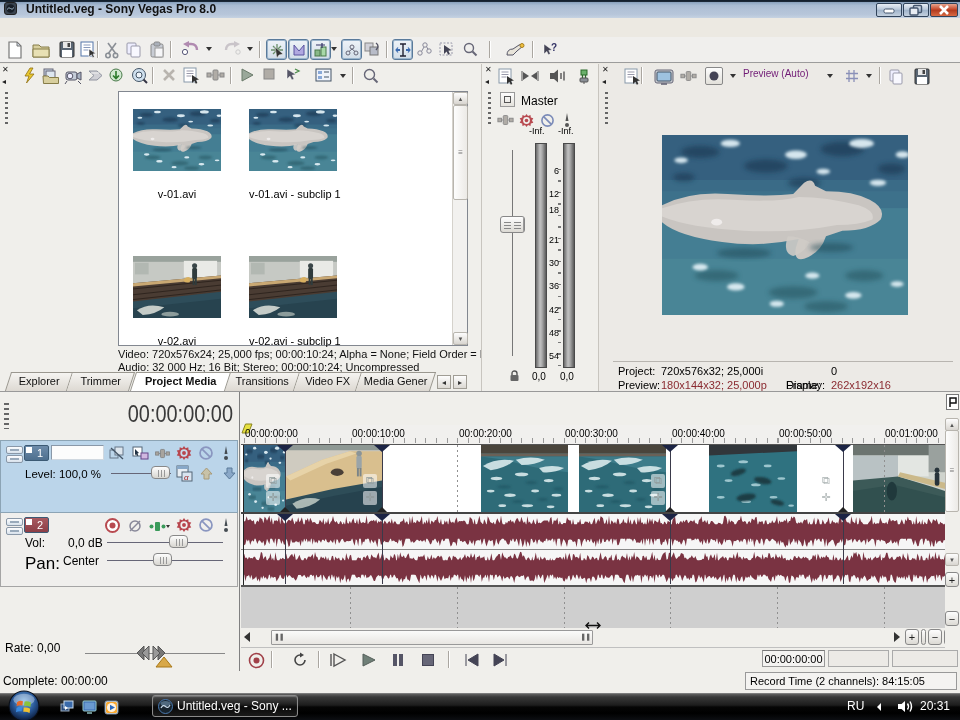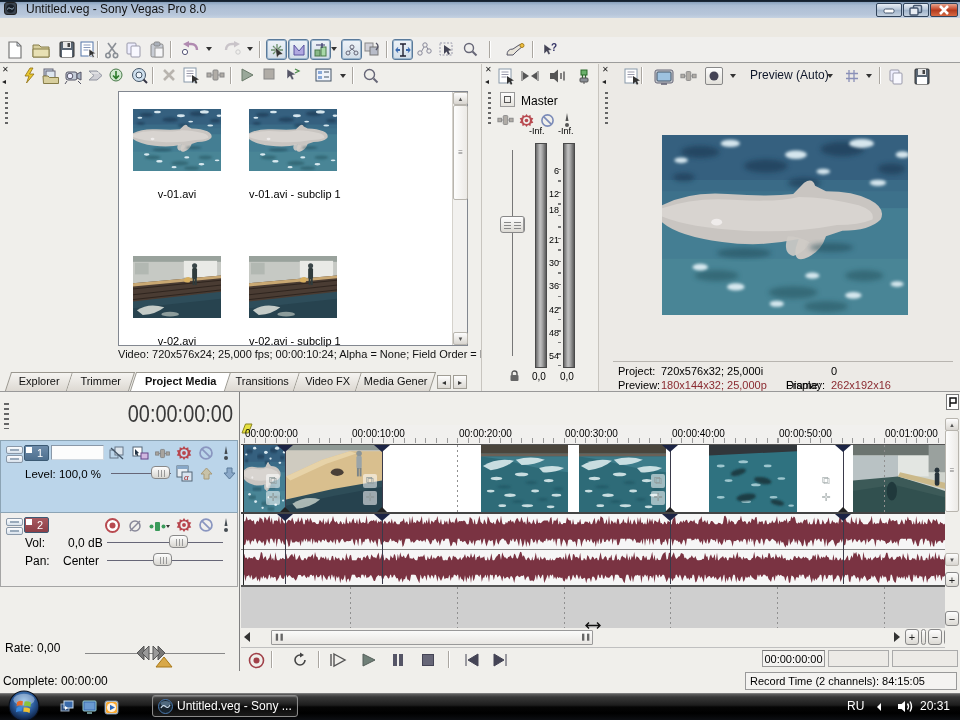--- a/index.html
+++ b/index.html
@@ -299,21 +299,21 @@
           <circle cx="82.2" cy="24" r="2.4"></circle>
         </g>
       </symbol>
 
       <path id="wv1" d="M0,17L0.0,7.5L1.2,7.4L2.4,6.6L3.6,2.3L4.8,6.0L6.0,5.8L7.2,4.8L8.4,6.4L9.6,7.1L10.8,5.9L12.0,11.7L13.2,8.1L14.4,6.4L15.6,7.8L16.8,3.1L18.0,4.4L19.2,4.8L20.4,8.9L21.6,2.7L22.8,4.0L24.0,6.6L25.2,4.1L26.4,1.5L27.6,8.3L28.8,3.3L30.0,11.1L31.2,6.3L32.4,6.5L33.6,6.1L34.8,7.3L36.0,1.7L37.2,10.1L38.4,2.7L39.6,6.4L40.8,8.8L42.0,9.3L43.2,9.1L44.4,7.1L45.6,5.7L46.8,6.0L48.0,6.8L49.2,3.5L50.4,6.9L51.6,10.4L52.8,6.6L54.0,8.1L55.2,3.1L56.4,8.1L57.6,6.4L58.8,3.2L60.0,7.7L61.2,12.3L62.4,5.1L63.6,6.2L64.8,4.0L66.0,8.1L67.2,3.7L68.4,6.0L69.6,8.5L70.8,7.7L72.0,7.9L73.2,9.4L74.4,10.1L75.6,9.5L76.8,5.6L78.0,7.1L79.2,8.8L80.4,3.8L81.6,11.4L82.8,6.7L84.0,9.2L85.2,3.9L86.4,10.8L87.6,7.8L88.8,6.5L90.0,1.9L91.2,6.6L92.4,8.3L93.6,6.7L94.8,9.3L96.0,10.2L97.2,6.9L98.4,7.7L99.6,10.9L100.8,7.6L102.0,11.3L103.2,2.1L104.4,8.8L105.6,9.5L106.8,6.6L108.0,9.3L109.2,6.1L110.4,4.0L111.6,8.4L112.8,9.1L114.0,4.9L115.2,10.6L116.4,3.6L117.6,7.9L118.8,9.0L120.0,7.6L121.2,8.7L122.4,8.4L123.6,1.5L124.8,10.3L126.0,8.0L127.2,7.0L128.4,6.2L129.6,6.7L130.8,5.5L132.0,7.6L133.2,5.0L134.4,9.2L135.6,6.7L136.8,8.0L138.0,6.4L139.2,8.1L140.4,9.5L141.6,6.4L142.8,7.7L144.0,9.8L145.2,8.1L146.4,6.7L147.6,9.3L148.8,4.3L150.0,9.7L151.2,7.4L152.4,7.2L153.6,9.5L154.8,11.2L156.0,12.1L157.2,7.7L158.4,7.2L159.6,6.7L160.8,3.8L162.0,9.3L163.2,7.3L164.4,7.5L165.6,12.3L166.8,2.6L168.0,9.4L169.2,1.9L170.4,8.7L171.6,7.8L172.8,9.1L174.0,5.6L175.2,7.1L176.4,8.0L177.6,6.0L178.8,2.0L180.0,11.6L181.2,7.2L182.4,9.6L183.6,5.6L184.8,9.2L186.0,2.9L187.2,11.0L188.4,6.4L189.6,7.2L190.8,8.6L192.0,5.9L193.2,6.1L194.4,2.0L195.6,7.8L196.8,9.3L198.0,4.5L199.2,12.0L200.4,12.0L201.6,6.1L202.8,8.4L204.0,6.2L205.2,11.3L206.4,3.4L207.6,7.5L208.8,8.5L210.0,7.4L211.2,9.3L212.4,5.5L213.6,3.1L214.8,8.6L216.0,6.7L217.2,7.1L218.4,6.9L219.6,7.1L220.8,6.3L222.0,6.9L223.2,9.0L224.4,11.9L225.6,9.6L226.8,3.0L228.0,3.8L229.2,5.4L230.4,10.3L231.6,4.6L232.8,10.8L234.0,9.9L235.2,6.0L236.4,1.7L237.6,7.6L238.8,8.7L240.0,10.1L241.2,5.2L242.4,7.6L243.6,10.9L244.8,2.3L246.0,4.7L247.2,7.8L248.4,8.4L249.6,9.2L250.8,7.6L252.0,11.5L253.2,6.9L254.4,4.1L255.6,7.1L256.8,8.7L258.0,1.5L259.2,8.5L260.4,11.4L261.6,11.8L262.8,7.5L264.0,9.2L265.2,6.9L266.4,7.4L267.6,5.3L268.8,8.0L270.0,6.5L271.2,9.5L272.4,6.6L273.6,4.4L274.8,4.2L276.0,7.3L277.2,7.5L278.4,2.7L279.6,6.5L280.8,8.8L282.0,7.0L283.2,11.1L284.4,1.9L285.6,8.6L286.8,7.3L288.0,9.8L289.2,8.9L290.4,5.1L291.6,8.4L292.8,10.7L294.0,3.8L295.2,8.9L296.4,8.3L297.6,9.0L298.8,8.0L300.0,6.8L301.2,6.4L302.4,6.2L303.6,6.2L304.8,6.2L306.0,8.4L307.2,3.9L308.4,2.8L309.6,11.2L310.8,6.0L312.0,6.6L313.2,6.2L314.4,3.5L315.6,11.5L316.8,6.5L318.0,9.4L319.2,11.0L320.4,8.8L321.6,8.8L322.8,8.9L324.0,3.1L325.2,5.4L326.4,6.3L327.6,6.1L328.8,11.5L330.0,4.8L331.2,10.5L332.4,11.5L333.6,10.6L334.8,7.6L336.0,8.5L337.2,4.6L338.4,10.8L339.6,9.4L340.8,9.8L342.0,7.2L343.2,7.6L344.4,7.6L345.6,8.9L346.8,6.7L348.0,11.0L349.2,9.4L350.4,6.3L351.6,3.7L352.8,10.1L354.0,7.5L355.2,4.5L356.4,7.6L357.6,2.3L358.8,2.8L360.0,4.1L361.2,9.4L362.4,9.0L363.6,4.8L364.8,11.5L366.0,1.5L367.2,11.6L368.4,6.1L369.6,7.3L370.8,9.3L372.0,7.4L373.2,10.0L374.4,4.3L375.6,5.0L376.8,11.1L378.0,8.8L379.2,8.2L380.4,4.7L381.6,8.6L382.8,8.2L384.0,9.5L385.2,2.0L386.4,9.4L387.6,5.2L388.8,11.2L390.0,8.6L391.2,5.0L392.4,8.1L393.6,11.4L394.8,3.1L396.0,8.5L397.2,2.8L398.4,8.7L399.6,8.1L400.8,11.0L402.0,7.8L403.2,12.1L404.4,3.3L405.6,9.5L406.8,4.1L408.0,7.8L409.2,4.3L410.4,10.5L411.6,6.0L412.8,6.7L414.0,8.0L415.2,8.1L416.4,3.6L417.6,9.0L418.8,8.7L420.0,11.7L421.2,7.2L422.4,8.3L423.6,10.4L424.8,6.5L426.0,7.5L427.2,7.6L428.4,11.9L429.6,5.5L430.8,3.9L432.0,2.1L433.2,10.9L434.4,8.6L435.6,10.2L436.8,8.0L438.0,6.6L439.2,8.7L440.4,6.1L441.6,8.0L442.8,5.9L444.0,5.7L445.2,9.1L446.4,7.8L447.6,6.4L448.8,6.7L450.0,7.5L451.2,5.4L452.4,9.1L453.6,9.0L454.8,11.0L456.0,5.6L457.2,5.0L458.4,2.1L459.6,8.1L460.8,7.2L462.0,5.9L463.2,8.9L464.4,5.5L465.6,10.9L466.8,9.5L468.0,6.8L469.2,6.7L470.4,8.1L471.6,9.5L472.8,11.3L474.0,10.6L475.2,8.4L476.4,8.8L477.6,8.9L478.8,11.1L480.0,8.4L481.2,2.0L482.4,1.6L483.6,4.1L484.8,10.5L486.0,4.3L487.2,8.2L488.4,6.3L489.6,7.4L490.8,7.9L492.0,11.7L493.2,9.4L494.4,7.3L495.6,5.9L496.8,5.9L498.0,1.5L499.2,7.1L500.4,7.7L501.6,6.9L502.8,7.6L504.0,10.6L505.2,7.7L506.4,6.7L507.6,9.0L508.8,4.3L510.0,5.1L511.2,6.2L512.4,3.1L513.6,2.9L514.8,11.5L516.0,7.0L517.2,7.8L518.4,7.3L519.6,7.0L520.8,11.2L522.0,6.5L523.2,6.1L524.4,10.7L525.6,10.0L526.8,8.1L528.0,9.3L529.2,6.0L530.4,8.6L531.6,8.6L532.8,6.4L534.0,1.9L535.2,10.3L536.4,6.0L537.6,8.2L538.8,7.3L540.0,8.1L541.2,5.8L542.4,7.1L543.6,4.2L544.8,9.2L546.0,6.8L547.2,6.7L548.4,2.1L549.6,4.3L550.8,2.4L552.0,3.4L553.2,8.5L554.4,9.4L555.6,7.9L556.8,9.0L558.0,7.3L559.2,9.5L560.4,6.9L561.6,5.4L562.8,6.4L564.0,4.7L565.2,11.0L566.4,7.4L567.6,11.5L568.8,11.2L570.0,7.9L571.2,3.5L572.4,12.1L573.6,8.7L574.8,4.1L576.0,6.0L577.2,11.5L578.4,11.0L579.6,5.4L580.8,8.0L582.0,10.5L583.2,8.3L584.4,7.2L585.6,3.1L586.8,9.5L588.0,9.5L589.2,5.9L590.4,7.9L591.6,7.9L592.8,9.3L594.0,7.5L595.2,9.7L596.4,4.0L597.6,2.0L598.8,8.2L600.0,7.0L601.2,2.6L602.4,4.3L603.6,7.6L604.8,8.2L606.0,8.3L607.2,10.3L608.4,2.3L609.6,7.3L610.8,7.9L612.0,9.2L613.2,2.8L614.4,11.9L615.6,9.2L616.8,3.5L618.0,7.4L619.2,8.2L620.4,10.0L621.6,12.3L622.8,11.6L624.0,11.6L625.2,9.0L626.4,7.5L627.6,6.1L628.8,1.8L630.0,11.1L631.2,7.7L632.4,9.7L633.6,9.3L634.8,9.1L636.0,9.3L637.2,3.4L638.4,6.6L639.6,8.9L640.8,8.8L642.0,9.3L643.2,7.5L644.4,10.4L645.6,6.1L646.8,3.7L648.0,7.3L649.2,6.0L650.4,6.0L651.6,7.0L652.8,6.6L654.0,5.9L655.2,11.4L656.4,10.7L657.6,7.9L658.8,5.2L660.0,8.3L661.2,10.9L662.4,4.8L663.6,7.1L664.8,2.5L666.0,5.9L667.2,5.9L668.4,6.6L669.6,11.5L670.8,6.5L672.0,12.2L673.2,2.0L674.4,9.8L675.6,8.8L676.8,6.9L678.0,12.0L679.2,5.0L680.4,11.8L681.6,7.4L682.8,9.3L684.0,10.2L685.2,4.4L686.4,5.9L687.6,7.8L688.8,9.5L690.0,5.1L691.2,5.8L692.4,7.1L693.6,4.5L694.8,8.2L696.0,11.4L697.2,7.6L698.4,8.7L699.6,9.0L700.8,11.9L702.0,9.0L703.2,2.9L704,17L703.2,23.2L702.0,25.5L700.8,25.3L699.6,28.1L698.4,27.6L697.2,25.7L696.0,26.6L694.8,26.8L693.6,29.3L692.4,25.1L691.2,31.6L690.0,31.4L688.8,25.9L687.6,32.3L686.4,26.7L685.2,25.5L684.0,26.3L682.8,21.9L681.6,26.4L680.4,30.4L679.2,21.8L678.0,24.3L676.8,26.1L675.6,31.1L674.4,31.3L673.2,27.9L672.0,25.0L670.8,30.3L669.6,27.2L668.4,23.9L667.2,22.0L666.0,22.6L664.8,22.3L663.6,26.4L662.4,22.6L661.2,24.1L660.0,23.5L658.8,23.0L657.6,24.1L656.4,25.7L655.2,31.5L654.0,26.0L652.8,28.5L651.6,26.6L650.4,28.3L649.2,28.6L648.0,24.8L646.8,27.0L645.6,27.9L644.4,28.1L643.2,29.5L642.0,26.5L640.8,26.0L639.6,25.8L638.4,24.7L637.2,27.0L636.0,24.7L634.8,25.6L633.6,24.8L632.4,32.2L631.2,25.7L630.0,23.7L628.8,23.8L627.6,25.4L626.4,26.4L625.2,27.6L624.0,23.1L622.8,30.3L621.6,25.4L620.4,25.4L619.2,27.1L618.0,27.9L616.8,24.9L615.6,25.3L614.4,27.3L613.2,26.5L612.0,24.0L610.8,25.3L609.6,28.1L608.4,23.6L607.2,25.4L606.0,25.3L604.8,26.2L603.6,23.3L602.4,29.7L601.2,30.7L600.0,23.8L598.8,27.9L597.6,24.6L596.4,27.6L595.2,27.9L594.0,28.7L592.8,31.8L591.6,29.5L590.4,25.8L589.2,24.7L588.0,26.0L586.8,27.2L585.6,27.9L584.4,31.5L583.2,23.9L582.0,32.4L580.8,25.9L579.6,22.4L578.4,27.2L577.2,26.6L576.0,23.3L574.8,24.5L573.6,26.3L572.4,22.5L571.2,25.9L570.0,31.8L568.8,25.8L567.6,25.4L566.4,27.8L565.2,27.7L564.0,32.1L562.8,30.0L561.6,24.3L560.4,30.5L559.2,31.7L558.0,28.0L556.8,26.4L555.6,24.8L554.4,30.1L553.2,25.4L552.0,28.5L550.8,23.1L549.6,26.4L548.4,27.8L547.2,30.2L546.0,23.9L544.8,31.0L543.6,29.9L542.4,32.5L541.2,30.2L540.0,26.9L538.8,28.1L537.6,25.6L536.4,30.9L535.2,25.7L534.0,29.7L532.8,26.5L531.6,25.7L530.4,24.9L529.2,23.6L528.0,25.5L526.8,26.7L525.6,26.1L524.4,24.1L523.2,23.6L522.0,26.1L520.8,30.9L519.6,25.8L518.4,22.2L517.2,28.7L516.0,28.7L514.8,25.5L513.6,24.5L512.4,27.1L511.2,32.4L510.0,24.0L508.8,27.5L507.6,21.9L506.4,27.8L505.2,23.9L504.0,30.6L502.8,25.2L501.6,23.9L500.4,24.7L499.2,27.5L498.0,25.3L496.8,27.7L495.6,25.6L494.4,25.0L493.2,26.1L492.0,26.6L490.8,26.0L489.6,31.8L488.4,26.8L487.2,25.2L486.0,25.0L484.8,25.6L483.6,25.1L482.4,28.0L481.2,23.8L480.0,28.0L478.8,30.3L477.6,28.8L476.4,26.5L475.2,29.6L474.0,22.4L472.8,27.5L471.6,25.3L470.4,25.4L469.2,24.8L468.0,23.9L466.8,27.5L465.6,29.1L464.4,23.8L463.2,28.9L462.0,27.5L460.8,24.3L459.6,30.5L458.4,26.0L457.2,28.1L456.0,25.6L454.8,22.4L453.6,25.5L452.4,21.7L451.2,25.4L450.0,25.0L448.8,25.9L447.6,22.7L446.4,22.5L445.2,21.7L444.0,23.7L442.8,31.3L441.6,25.9L440.4,24.9L439.2,28.2L438.0,29.8L436.8,26.8L435.6,27.5L434.4,25.7L433.2,25.9L432.0,24.6L430.8,26.2L429.6,31.2L428.4,24.9L427.2,22.3L426.0,22.4L424.8,30.9L423.6,27.0L422.4,24.1L421.2,27.5L420.0,26.9L418.8,30.5L417.6,29.2L416.4,22.7L415.2,24.6L414.0,24.0L412.8,26.7L411.6,23.3L410.4,30.2L409.2,26.5L408.0,22.4L406.8,30.3L405.6,22.7L404.4,26.5L403.2,22.8L402.0,31.0L400.8,22.1L399.6,29.8L398.4,24.8L397.2,28.0L396.0,27.9L394.8,27.4L393.6,28.3L392.4,25.3L391.2,23.6L390.0,26.9L388.8,24.9L387.6,24.6L386.4,22.3L385.2,23.8L384.0,22.7L382.8,27.1L381.6,22.1L380.4,24.2L379.2,21.7L378.0,21.9L376.8,27.0L375.6,30.2L374.4,30.5L373.2,23.8L372.0,26.2L370.8,23.6L369.6,29.9L368.4,22.6L367.2,25.3L366.0,27.2L364.8,24.7L363.6,25.0L362.4,27.2L361.2,27.3L360.0,22.3L358.8,27.4L357.6,29.3L356.4,23.3L355.2,29.5L354.0,25.3L352.8,32.1L351.6,26.1L350.4,28.8L349.2,27.1L348.0,23.3L346.8,27.4L345.6,25.3L344.4,25.1L343.2,27.6L342.0,23.5L340.8,25.1L339.6,27.2L338.4,32.1L337.2,25.4L336.0,23.9L334.8,24.6L333.6,32.4L332.4,26.9L331.2,26.6L330.0,27.4L328.8,25.2L327.6,24.7L326.4,24.9L325.2,25.6L324.0,32.0L322.8,28.1L321.6,25.8L320.4,24.2L319.2,28.1L318.0,32.1L316.8,22.6L315.6,21.8L314.4,24.4L313.2,31.6L312.0,23.7L310.8,27.7L309.6,21.8L308.4,25.3L307.2,25.9L306.0,24.7L304.8,26.7L303.6,21.8L302.4,26.4L301.2,26.1L300.0,28.1L298.8,27.0L297.6,26.7L296.4,24.6L295.2,25.4L294.0,29.8L292.8,24.5L291.6,27.2L290.4,27.9L289.2,24.7L288.0,23.3L286.8,31.7L285.6,28.1L284.4,26.5L283.2,32.4L282.0,24.2L280.8,29.2L279.6,32.3L278.4,26.4L277.2,23.0L276.0,31.5L274.8,27.4L273.6,23.5L272.4,26.7L271.2,27.0L270.0,22.6L268.8,26.8L267.6,24.7L266.4,29.1L265.2,29.9L264.0,28.6L262.8,25.7L261.6,25.7L260.4,23.5L259.2,23.2L258.0,25.2L256.8,26.1L255.6,29.8L254.4,28.0L253.2,23.6L252.0,29.5L250.8,31.8L249.6,25.2L248.4,26.0L247.2,26.6L246.0,24.8L244.8,27.5L243.6,31.5L242.4,28.1L241.2,22.4L240.0,26.7L238.8,30.2L237.6,24.4L236.4,25.9L235.2,25.3L234.0,25.7L232.8,26.2L231.6,31.4L230.4,25.3L229.2,29.1L228.0,27.8L226.8,25.1L225.6,29.5L224.4,30.0L223.2,28.1L222.0,26.0L220.8,26.8L219.6,27.4L218.4,26.0L217.2,26.4L216.0,22.6L214.8,23.8L213.6,31.4L212.4,27.8L211.2,27.4L210.0,26.9L208.8,30.4L207.6,31.5L206.4,26.5L205.2,22.7L204.0,22.7L202.8,22.8L201.6,26.1L200.4,26.6L199.2,23.7L198.0,27.0L196.8,31.0L195.6,25.6L194.4,28.5L193.2,25.8L192.0,23.2L190.8,25.8L189.6,25.2L188.4,28.7L187.2,29.7L186.0,26.8L184.8,24.7L183.6,22.8L182.4,27.7L181.2,25.1L180.0,26.5L178.8,26.8L177.6,25.3L176.4,26.4L175.2,25.4L174.0,24.9L172.8,26.1L171.6,27.5L170.4,27.9L169.2,26.2L168.0,28.0L166.8,24.2L165.6,21.8L164.4,23.6L163.2,22.4L162.0,26.0L160.8,30.3L159.6,32.2L158.4,24.7L157.2,26.6L156.0,24.2L154.8,29.0L153.6,27.2L152.4,27.3L151.2,25.9L150.0,25.7L148.8,26.8L147.6,23.0L146.4,25.9L145.2,27.7L144.0,27.3L142.8,27.4L141.6,25.9L140.4,27.4L139.2,28.9L138.0,30.1L136.8,24.5L135.6,23.0L134.4,32.3L133.2,28.1L132.0,25.0L130.8,28.3L129.6,27.0L128.4,24.9L127.2,29.0L126.0,24.9L124.8,21.9L123.6,24.9L122.4,24.2L121.2,27.5L120.0,26.7L118.8,30.9L117.6,22.8L116.4,22.2L115.2,31.3L114.0,25.6L112.8,24.5L111.6,30.8L110.4,27.8L109.2,23.0L108.0,26.0L106.8,26.3L105.6,26.4L104.4,26.3L103.2,26.4L102.0,27.8L100.8,26.5L99.6,23.7L98.4,24.8L97.2,27.0L96.0,28.8L94.8,25.1L93.6,24.5L92.4,30.1L91.2,24.2L90.0,28.1L88.8,27.1L87.6,25.2L86.4,27.4L85.2,27.8L84.0,27.1L82.8,23.9L81.6,26.4L80.4,25.1L79.2,25.1L78.0,28.0L76.8,26.1L75.6,25.3L74.4,28.7L73.2,26.6L72.0,28.3L70.8,24.0L69.6,30.0L68.4,22.1L67.2,27.6L66.0,25.6L64.8,27.8L63.6,23.5L62.4,26.9L61.2,23.5L60.0,27.9L58.8,25.3L57.6,31.4L56.4,26.6L55.2,27.7L54.0,26.7L52.8,26.6L51.6,27.7L50.4,27.8L49.2,27.8L48.0,24.4L46.8,30.9L45.6,32.1L44.4,26.6L43.2,24.1L42.0,29.8L40.8,29.3L39.6,25.5L38.4,29.2L37.2,25.5L36.0,23.6L34.8,24.8L33.6,32.3L32.4,22.2L31.2,28.8L30.0,26.2L28.8,23.3L27.6,21.9L26.4,29.3L25.2,26.8L24.0,24.1L22.8,29.3L21.6,31.0L20.4,26.1L19.2,28.4L18.0,27.3L16.8,25.4L15.6,25.9L14.4,29.1L13.2,25.9L12.0,21.8L10.8,27.1L9.6,25.5L8.4,26.8L7.2,30.2L6.0,24.7L4.8,26.7L3.6,24.6L2.4,29.5L1.2,30.4L0.0,26.2Z"></path>
       <path id="wv2" d="M0,52L0.0,41.1L1.2,38.7L2.4,42.8L3.6,42.2L4.8,44.2L6.0,41.6L7.2,43.0L8.4,42.8L9.6,43.3L10.8,41.6L12.0,41.6L13.2,43.9L14.4,44.8L15.6,45.1L16.8,42.2L18.0,36.6L19.2,37.8L20.4,44.1L21.6,41.7L22.8,41.1L24.0,46.4L25.2,43.7L26.4,42.6L27.6,38.0L28.8,44.8L30.0,42.3L31.2,46.6L32.4,37.1L33.6,43.6L34.8,46.4L36.0,45.9L37.2,43.0L38.4,44.1L39.6,42.5L40.8,43.6L42.0,43.9L43.2,38.4L44.4,43.4L45.6,42.9L46.8,41.0L48.0,39.7L49.2,39.0L50.4,42.1L51.6,37.8L52.8,44.5L54.0,44.2L55.2,42.4L56.4,39.5L57.6,43.0L58.8,45.1L60.0,46.1L61.2,43.0L62.4,42.8L63.6,44.8L64.8,42.1L66.0,41.0L67.2,42.1L68.4,40.9L69.6,39.0L70.8,43.7L72.0,36.9L73.2,41.4L74.4,41.7L75.6,45.4L76.8,44.1L78.0,41.0L79.2,42.7L80.4,42.1L81.6,44.0L82.8,40.9L84.0,45.2L85.2,42.0L86.4,46.4L87.6,45.5L88.8,41.1L90.0,40.5L91.2,46.0L92.4,41.4L93.6,43.3L94.8,43.4L96.0,42.3L97.2,45.6L98.4,46.1L99.6,42.0L100.8,43.8L102.0,46.3L103.2,37.8L104.4,42.4L105.6,44.6L106.8,40.4L108.0,39.7L109.2,46.0L110.4,46.3L111.6,47.3L112.8,47.0L114.0,43.4L115.2,42.1L116.4,43.1L117.6,42.6L118.8,47.3L120.0,42.3L121.2,41.4L122.4,42.9L123.6,40.9L124.8,39.8L126.0,43.4L127.2,44.3L128.4,39.1L129.6,41.1L130.8,42.4L132.0,42.1L133.2,43.3L134.4,39.9L135.6,37.5L136.8,44.2L138.0,41.9L139.2,37.4L140.4,40.1L141.6,46.6L142.8,42.3L144.0,43.1L145.2,43.9L146.4,46.6L147.6,40.0L148.8,42.0L150.0,43.1L151.2,38.7L152.4,40.7L153.6,46.9L154.8,38.7L156.0,43.7L157.2,37.1L158.4,41.4L159.6,41.9L160.8,40.1L162.0,43.1L163.2,42.3L164.4,39.6L165.6,38.1L166.8,43.2L168.0,43.1L169.2,43.8L170.4,42.4L171.6,44.1L172.8,45.4L174.0,46.5L175.2,41.1L176.4,41.7L177.6,41.3L178.8,41.2L180.0,41.4L181.2,39.1L182.4,44.3L183.6,45.7L184.8,40.9L186.0,43.9L187.2,43.3L188.4,39.4L189.6,44.3L190.8,41.9L192.0,43.4L193.2,42.8L194.4,41.0L195.6,40.7L196.8,42.4L198.0,40.4L199.2,42.0L200.4,47.0L201.6,47.3L202.8,44.1L204.0,47.0L205.2,42.5L206.4,40.9L207.6,42.8L208.8,45.7L210.0,40.3L211.2,41.6L212.4,41.6L213.6,43.1L214.8,44.4L216.0,44.0L217.2,41.7L218.4,44.9L219.6,42.8L220.8,41.8L222.0,38.9L223.2,43.3L224.4,40.7L225.6,41.6L226.8,42.8L228.0,38.0L229.2,42.3L230.4,41.6L231.6,38.5L232.8,45.8L234.0,41.7L235.2,41.9L236.4,40.1L237.6,43.2L238.8,42.3L240.0,42.3L241.2,41.0L242.4,46.2L243.6,46.4L244.8,41.4L246.0,46.5L247.2,43.4L248.4,38.1L249.6,45.2L250.8,46.0L252.0,43.5L253.2,41.6L254.4,40.5L255.6,38.9L256.8,39.0L258.0,44.8L259.2,37.3L260.4,40.4L261.6,42.4L262.8,42.2L264.0,44.0L265.2,41.9L266.4,41.5L267.6,40.1L268.8,42.8L270.0,43.3L271.2,38.5L272.4,39.7L273.6,43.0L274.8,43.6L276.0,40.0L277.2,36.6L278.4,37.3L279.6,41.5L280.8,40.1L282.0,42.8L283.2,45.5L284.4,42.9L285.6,42.0L286.8,44.0L288.0,47.3L289.2,41.4L290.4,46.5L291.6,43.1L292.8,37.5L294.0,44.2L295.2,41.8L296.4,46.0L297.6,41.1L298.8,43.9L300.0,44.1L301.2,42.0L302.4,42.7L303.6,46.2L304.8,44.3L306.0,46.7L307.2,42.5L308.4,47.3L309.6,43.2L310.8,46.5L312.0,44.5L313.2,42.6L314.4,42.5L315.6,42.7L316.8,41.9L318.0,42.4L319.2,44.4L320.4,41.2L321.6,44.7L322.8,37.6L324.0,44.9L325.2,41.3L326.4,37.8L327.6,42.6L328.8,47.1L330.0,38.9L331.2,39.4L332.4,42.3L333.6,41.5L334.8,42.2L336.0,43.4L337.2,37.7L338.4,46.7L339.6,47.1L340.8,42.8L342.0,43.6L343.2,45.6L344.4,39.9L345.6,41.4L346.8,44.3L348.0,44.4L349.2,41.2L350.4,42.1L351.6,44.3L352.8,42.8L354.0,42.5L355.2,46.7L356.4,42.0L357.6,37.1L358.8,43.2L360.0,44.4L361.2,42.3L362.4,40.9L363.6,42.2L364.8,47.3L366.0,42.4L367.2,42.8L368.4,39.4L369.6,46.6L370.8,46.2L372.0,41.6L373.2,38.5L374.4,44.9L375.6,43.6L376.8,46.6L378.0,42.3L379.2,40.3L380.4,41.7L381.6,42.3L382.8,43.6L384.0,37.9L385.2,45.7L386.4,40.9L387.6,45.1L388.8,40.4L390.0,42.6L391.2,37.0L392.4,44.5L393.6,41.1L394.8,41.9L396.0,43.0L397.2,44.9L398.4,46.8L399.6,40.9L400.8,40.6L402.0,43.5L403.2,40.7L404.4,44.7L405.6,44.2L406.8,44.4L408.0,41.5L409.2,36.6L410.4,44.4L411.6,39.6L412.8,47.1L414.0,42.3L415.2,44.4L416.4,45.1L417.6,44.5L418.8,41.0L420.0,38.7L421.2,37.8L422.4,36.8L423.6,44.6L424.8,43.8L426.0,37.4L427.2,38.1L428.4,42.2L429.6,39.5L430.8,37.1L432.0,41.2L433.2,43.8L434.4,42.8L435.6,41.3L436.8,41.1L438.0,37.9L439.2,38.4L440.4,39.0L441.6,42.9L442.8,42.4L444.0,44.3L445.2,44.0L446.4,42.5L447.6,42.4L448.8,40.0L450.0,42.4L451.2,43.0L452.4,40.8L453.6,44.0L454.8,45.6L456.0,45.7L457.2,44.9L458.4,44.7L459.6,43.4L460.8,43.7L462.0,37.6L463.2,41.5L464.4,41.1L465.6,46.3L466.8,41.3L468.0,39.2L469.2,42.6L470.4,42.5L471.6,38.9L472.8,45.7L474.0,37.4L475.2,46.8L476.4,43.9L477.6,42.8L478.8,42.0L480.0,40.9L481.2,43.5L482.4,41.9L483.6,42.7L484.8,47.1L486.0,42.3L487.2,42.3L488.4,42.5L489.6,43.0L490.8,38.6L492.0,43.9L493.2,40.9L494.4,36.6L495.6,42.8L496.8,41.3L498.0,42.5L499.2,44.7L500.4,41.3L501.6,43.5L502.8,43.0L504.0,42.8L505.2,44.6L506.4,45.4L507.6,44.9L508.8,43.1L510.0,42.5L511.2,36.6L512.4,43.5L513.6,41.4L514.8,40.6L516.0,42.1L517.2,42.1L518.4,44.2L519.6,38.7L520.8,44.2L522.0,42.0L523.2,41.8L524.4,42.9L525.6,38.0L526.8,38.5L528.0,42.9L529.2,42.2L530.4,41.4L531.6,44.2L532.8,38.4L534.0,41.5L535.2,42.7L536.4,41.1L537.6,43.2L538.8,38.8L540.0,43.6L541.2,43.0L542.4,42.5L543.6,46.5L544.8,44.0L546.0,47.0L547.2,43.2L548.4,44.4L549.6,45.2L550.8,41.6L552.0,40.5L553.2,42.8L554.4,43.0L555.6,40.9L556.8,42.5L558.0,43.6L559.2,43.0L560.4,41.3L561.6,43.0L562.8,41.6L564.0,42.9L565.2,43.0L566.4,47.3L567.6,44.1L568.8,43.5L570.0,39.5L571.2,41.5L572.4,39.2L573.6,45.5L574.8,38.3L576.0,41.1L577.2,43.9L578.4,41.0L579.6,42.8L580.8,41.4L582.0,42.8L583.2,39.7L584.4,41.8L585.6,42.1L586.8,45.0L588.0,43.9L589.2,46.3L590.4,39.1L591.6,45.4L592.8,41.9L594.0,43.0L595.2,46.4L596.4,44.3L597.6,42.2L598.8,45.6L600.0,43.5L601.2,46.7L602.4,44.3L603.6,42.0L604.8,40.1L606.0,47.0L607.2,44.0L608.4,40.2L609.6,42.7L610.8,37.3L612.0,39.0L613.2,36.8L614.4,41.8L615.6,38.1L616.8,39.6L618.0,43.5L619.2,46.3L620.4,36.7L621.6,42.6L622.8,42.3L624.0,45.5L625.2,42.6L626.4,43.9L627.6,41.8L628.8,46.2L630.0,43.6L631.2,42.7L632.4,41.1L633.6,43.0L634.8,42.6L636.0,42.1L637.2,38.6L638.4,46.8L639.6,42.1L640.8,42.9L642.0,41.8L643.2,37.7L644.4,37.6L645.6,42.2L646.8,44.1L648.0,42.2L649.2,41.4L650.4,44.5L651.6,44.4L652.8,43.6L654.0,41.2L655.2,42.1L656.4,40.9L657.6,41.6L658.8,44.8L660.0,38.2L661.2,41.9L662.4,42.9L663.6,45.3L664.8,37.4L666.0,44.3L667.2,45.1L668.4,44.4L669.6,42.5L670.8,43.4L672.0,43.2L673.2,45.7L674.4,38.3L675.6,41.2L676.8,46.6L678.0,40.4L679.2,41.6L680.4,47.2L681.6,47.3L682.8,42.9L684.0,42.2L685.2,45.5L686.4,37.4L687.6,44.2L688.8,42.2L690.0,40.5L691.2,44.4L692.4,36.8L693.6,43.1L694.8,43.2L696.0,39.0L697.2,43.8L698.4,44.3L699.6,43.8L700.8,44.4L702.0,39.6L703.2,43.7L704,52L703.2,59.7L702.0,59.8L700.8,61.1L699.6,60.6L698.4,65.4L697.2,59.5L696.0,59.3L694.8,62.5L693.6,57.0L692.4,65.7L691.2,59.9L690.0,60.5L688.8,60.1L687.6,61.3L686.4,62.8L685.2,63.5L684.0,67.1L682.8,59.7L681.6,60.9L680.4,66.9L679.2,60.7L678.0,60.9L676.8,59.9L675.6,62.4L674.4,62.4L673.2,58.7L672.0,61.9L670.8,57.1L669.6,65.6L668.4,65.8L667.2,63.2L666.0,57.9L664.8,62.6L663.6,60.6L662.4,64.4L661.2,60.1L660.0,63.0L658.8,60.7L657.6,62.9L656.4,61.1L655.2,62.3L654.0,59.8L652.8,66.9L651.6,66.3L650.4,64.5L649.2,60.2L648.0,56.9L646.8,65.0L645.6,64.7L644.4,66.6L643.2,61.7L642.0,60.6L640.8,61.9L639.6,59.3L638.4,63.3L637.2,60.1L636.0,67.3L634.8,65.8L633.6,64.0L632.4,61.3L631.2,59.7L630.0,62.2L628.8,59.5L627.6,63.0L626.4,63.1L625.2,64.2L624.0,65.3L622.8,61.9L621.6,59.8L620.4,61.5L619.2,63.4L618.0,61.4L616.8,66.5L615.6,62.0L614.4,61.2L613.2,63.2L612.0,60.0L610.8,59.0L609.6,60.8L608.4,60.5L607.2,66.3L606.0,65.4L604.8,57.2L603.6,59.8L602.4,58.7L601.2,61.9L600.0,59.3L598.8,63.0L597.6,66.1L596.4,61.2L595.2,59.5L594.0,59.7L592.8,62.8L591.6,63.1L590.4,66.6L589.2,57.7L588.0,60.0L586.8,59.3L585.6,59.2L584.4,62.8L583.2,63.3L582.0,58.3L580.8,60.4L579.6,66.5L578.4,59.6L577.2,58.2L576.0,61.6L574.8,62.1L573.6,64.3L572.4,62.5L571.2,65.3L570.0,61.9L568.8,67.0L567.6,63.1L566.4,58.0L565.2,61.4L564.0,60.6L562.8,63.1L561.6,62.3L560.4,57.5L559.2,57.5L558.0,61.5L556.8,56.9L555.6,62.3L554.4,61.4L553.2,61.5L552.0,65.4L550.8,61.4L549.6,60.3L548.4,59.7L547.2,66.3L546.0,67.1L544.8,59.9L543.6,61.2L542.4,65.3L541.2,61.0L540.0,60.4L538.8,60.0L537.6,58.8L536.4,60.6L535.2,57.0L534.0,61.1L532.8,59.3L531.6,65.4L530.4,60.4L529.2,61.4L528.0,66.1L526.8,64.3L525.6,63.3L524.4,60.1L523.2,60.7L522.0,58.6L520.8,57.2L519.6,60.5L518.4,61.2L517.2,57.7L516.0,61.6L514.8,58.0L513.6,63.9L512.4,63.9L511.2,63.4L510.0,62.2L508.8,61.4L507.6,59.1L506.4,62.0L505.2,60.7L504.0,62.4L502.8,60.4L501.6,64.2L500.4,66.0L499.2,60.4L498.0,61.7L496.8,65.5L495.6,64.7L494.4,61.1L493.2,66.9L492.0,60.1L490.8,57.1L489.6,61.2L488.4,66.1L487.2,61.5L486.0,61.1L484.8,65.7L483.6,61.8L482.4,67.3L481.2,57.9L480.0,61.5L478.8,66.3L477.6,60.5L476.4,61.7L475.2,63.5L474.0,64.1L472.8,61.1L471.6,63.0L470.4,60.3L469.2,61.5L468.0,62.6L466.8,60.3L465.6,60.4L464.4,61.6L463.2,63.1L462.0,57.7L460.8,66.5L459.6,63.3L458.4,60.4L457.2,62.8L456.0,58.8L454.8,62.2L453.6,65.7L452.4,66.7L451.2,60.2L450.0,56.8L448.8,62.6L447.6,61.8L446.4,64.4L445.2,61.7L444.0,63.5L442.8,60.0L441.6,59.6L440.4,62.2L439.2,65.2L438.0,61.3L436.8,58.4L435.6,62.3L434.4,60.5L433.2,56.8L432.0,62.5L430.8,62.4L429.6,65.3L428.4,62.5L427.2,63.7L426.0,61.2L424.8,63.7L423.6,66.3L422.4,62.7L421.2,59.6L420.0,58.2L418.8,60.3L417.6,61.4L416.4,57.7L415.2,62.4L414.0,59.8L412.8,57.2L411.6,67.0L410.4,59.2L409.2,62.9L408.0,60.3L406.8,60.3L405.6,65.8L404.4,59.0L403.2,61.0L402.0,57.3L400.8,61.8L399.6,59.7L398.4,67.3L397.2,58.8L396.0,60.5L394.8,58.8L393.6,59.9L392.4,59.6L391.2,61.3L390.0,66.6L388.8,59.9L387.6,65.7L386.4,62.9L385.2,58.5L384.0,57.3L382.8,60.9L381.6,67.4L380.4,65.6L379.2,62.6L378.0,62.2L376.8,62.3L375.6,59.7L374.4,58.0L373.2,56.7L372.0,59.4L370.8,65.8L369.6,59.8L368.4,59.4L367.2,60.9L366.0,62.3L364.8,61.8L363.6,61.7L362.4,59.5L361.2,63.0L360.0,62.8L358.8,56.8L357.6,62.2L356.4,62.0L355.2,57.3L354.0,63.2L352.8,65.1L351.6,62.1L350.4,60.8L349.2,61.1L348.0,66.3L346.8,62.5L345.6,62.5L344.4,63.0L343.2,67.4L342.0,61.9L340.8,62.3L339.6,63.1L338.4,62.8L337.2,59.6L336.0,63.6L334.8,60.7L333.6,57.3L332.4,62.9L331.2,61.2L330.0,58.5L328.8,62.9L327.6,65.2L326.4,59.7L325.2,60.5L324.0,64.1L322.8,62.2L321.6,65.6L320.4,65.2L319.2,61.7L318.0,62.5L316.8,61.2L315.6,62.5L314.4,60.7L313.2,63.6L312.0,60.8L310.8,63.3L309.6,56.8L308.4,60.7L307.2,58.2L306.0,63.4L304.8,58.7L303.6,61.7L302.4,64.4L301.2,67.1L300.0,57.9L298.8,60.2L297.6,63.0L296.4,60.4L295.2,57.9L294.0,64.5L292.8,58.7L291.6,63.6L290.4,65.7L289.2,64.5L288.0,65.0L286.8,64.8L285.6,60.7L284.4,60.8L283.2,62.3L282.0,64.7L280.8,59.2L279.6,60.2L278.4,60.1L277.2,60.9L276.0,61.6L274.8,59.8L273.6,60.2L272.4,61.6L271.2,67.0L270.0,62.4L268.8,60.5L267.6,60.6L266.4,63.8L265.2,61.6L264.0,61.0L262.8,62.3L261.6,63.0L260.4,60.0L259.2,65.6L258.0,61.6L256.8,59.4L255.6,60.6L254.4,61.7L253.2,57.2L252.0,59.6L250.8,64.4L249.6,59.1L248.4,59.8L247.2,57.0L246.0,66.6L244.8,58.4L243.6,62.4L242.4,58.5L241.2,61.9L240.0,61.7L238.8,66.2L237.6,57.1L236.4,61.3L235.2,59.9L234.0,57.8L232.8,57.1L231.6,62.7L230.4,65.3L229.2,58.7L228.0,67.2L226.8,59.2L225.6,63.4L224.4,61.2L223.2,66.5L222.0,59.6L220.8,66.1L219.6,63.8L218.4,63.2L217.2,60.5L216.0,65.0L214.8,56.9L213.6,60.8L212.4,59.2L211.2,57.9L210.0,62.0L208.8,61.3L207.6,65.2L206.4,58.8L205.2,62.7L204.0,62.2L202.8,62.5L201.6,63.4L200.4,59.5L199.2,62.6L198.0,65.2L196.8,63.0L195.6,60.1L194.4,65.8L193.2,60.0L192.0,57.5L190.8,62.9L189.6,60.3L188.4,59.4L187.2,63.2L186.0,60.2L184.8,57.7L183.6,65.1L182.4,60.5L181.2,59.9L180.0,63.0L178.8,62.8L177.6,58.3L176.4,67.4L175.2,64.9L174.0,62.4L172.8,59.6L171.6,58.6L170.4,58.2L169.2,56.7L168.0,59.6L166.8,65.6L165.6,63.9L164.4,63.6L163.2,59.6L162.0,63.4L160.8,63.3L159.6,66.7L158.4,62.2L157.2,64.0L156.0,66.3L154.8,62.3L153.6,62.8L152.4,60.8L151.2,58.1L150.0,61.3L148.8,61.9L147.6,57.5L146.4,61.9L145.2,63.0L144.0,60.4L142.8,59.6L141.6,60.1L140.4,63.0L139.2,64.0L138.0,59.7L136.8,60.4L135.6,59.3L134.4,60.2L133.2,61.8L132.0,65.1L130.8,65.2L129.6,62.3L128.4,59.9L127.2,59.5L126.0,61.4L124.8,61.5L123.6,62.5L122.4,58.2L121.2,62.0L120.0,57.2L118.8,56.7L117.6,62.8L116.4,61.2L115.2,61.3L114.0,62.2L112.8,61.2L111.6,58.3L110.4,57.5L109.2,58.2L108.0,62.0L106.8,66.2L105.6,62.6L104.4,63.4L103.2,66.8L102.0,58.7L100.8,62.7L99.6,64.7L98.4,62.5L97.2,67.3L96.0,60.3L94.8,62.5L93.6,60.3L92.4,66.2L91.2,59.5L90.0,62.2L88.8,57.1L87.6,64.5L86.4,59.5L85.2,60.9L84.0,64.5L82.8,63.0L81.6,61.2L80.4,58.9L79.2,65.9L78.0,58.2L76.8,60.6L75.6,61.5L74.4,61.6L73.2,58.3L72.0,65.7L70.8,59.4L69.6,60.4L68.4,58.6L67.2,58.8L66.0,61.9L64.8,60.5L63.6,62.4L62.4,61.1L61.2,58.8L60.0,60.6L58.8,61.1L57.6,59.1L56.4,59.1L55.2,59.4L54.0,62.6L52.8,64.9L51.6,63.4L50.4,61.7L49.2,62.2L48.0,61.1L46.8,59.6L45.6,59.8L44.4,61.8L43.2,58.7L42.0,59.7L40.8,63.2L39.6,62.9L38.4,62.0L37.2,58.0L36.0,61.8L34.8,63.4L33.6,65.7L32.4,61.2L31.2,61.3L30.0,62.3L28.8,60.5L27.6,62.9L26.4,57.4L25.2,62.3L24.0,63.9L22.8,61.3L21.6,62.7L20.4,59.7L19.2,63.1L18.0,60.6L16.8,66.1L15.6,62.8L14.4,65.4L13.2,60.6L12.0,62.5L10.8,62.9L9.6,64.1L8.4,59.0L7.2,63.0L6.0,59.2L4.8,60.3L3.6,60.5L2.4,65.3L1.2,58.3L0.0,60.8Z"></path>
     </defs>
   </svg>
 
   <div class="abs" id="titlebar"></div>
-  <div class="abs" id="titletext"><b style="font-weight:normal">Untitled.veg - Sony Vegas Pro 8.0</b></div>
+  <div class="abs" id="titletext"><b style="font-weight:bold">Untitled.veg - Sony Vegas Pro 8.0</b></div>
   <svg class="abs" style="left:4px;top:2px" width="13" height="13" viewBox="0 0 13 13">
       <rect x="0.5" y="0.5" width="12" height="12" rx="2.5" fill="#3a4450" stroke="#222"></rect>
       <circle cx="6.5" cy="6.5" r="4.2" fill="#181f28"></circle>
       <path d="M3,7.5 Q5,4.5 6.5,6.5 Q8,8.5 10,5.5" stroke="#9ab0c0" stroke-width="1" fill="none"></path>
     </svg>
   <div class="abs winbtn" id="btnmin">
       <svg width="24" height="12" viewBox="0 0 24 12" style="position:absolute;left:0;top:0">
         <rect x="7" y="5" width="10" height="4" rx="1.5" fill="#fdfdfd" stroke="#44566e" stroke-width="1"></rect>
       </svg>
     </div>
@@ -544,20 +544,21 @@
         <div class="abs vscroll" style="left:333px;top:0;height:253px">
           <div class="sbtn" style="top:0">▲</div>
           <div class="sthumb" style="top:13px;height:95px">
               <span>≡</span>
             </div>
           <div class="sbtn" style="top:240px">▼</div>
         </div>
       </div>
       <div class="abs" id="mediastatus">
         <div>Video: 720x576x24; 25,000 fps; 00:00:10:24; Alpha = None; Field Order = Lo</div>
+        <div>Audio: 32 000 Hz; 16 Bit; Stereo; 00:00:10:24; Uncompressed</div>
       </div>
       <div class="abs" id="mediatabs">
         <div class="tab first" style="left:8px;width:62px">
             <div class="tabtext">Explorer</div>
           </div>
         <div class="tab" style="left:70px;width:62px">
             <div class="tabtext">Trimmer</div>
           </div>
         <div class="tab" style="left:228px;width:69px">
             <div class="tabtext">Transitions</div>
@@ -674,21 +675,21 @@
             <rect x="1" y="6" width="4" height="4"></rect>
             <rect x="14" y="6" width="4" height="4"></rect>
             <rect x="7" y="3" width="5" height="10" rx="1"></rect>
           </g>
           <path d="M5,8 h2 M12,8 h2" stroke="#888"></path>
         </svg>
       <div class="abs" style="left:106px;top:3px;width:18px;height:18px;border:1px solid #888;border-radius:2px;background:linear-gradient(#fdfdfd,#e2e0da)"><svg width="16" height="16" viewBox="0 0 16 16">
             <circle cx="8" cy="8" r="4.5" fill="#445"></circle>
           </svg></div>
       <div class="dd" style="left:131px;top:10px"></div>
-      <div class="abs" style="left:151px;top:4px;font-size:12px;color:#0f172a">Preview (Auto)</div>
+      <div class="abs" style="left:144px;top:4px;font-size:10px;color:#701a75">Preview (Auto)</div>
       <div class="dd" style="left:228px;top:10px"></div>
       <svg class="ti" style="left:245px" width="16" height="16" viewBox="0 0 16 16">
           <path d="M5,2 v12 M10,2 v12 M2,5.5 h12 M2,10.5 h12" stroke="#8a90b8" stroke-width="1.3"></path>
         </svg>
       <div class="dd" style="left:267px;top:10px"></div>
       <div class="tsep" style="left:280px;top:3px"></div>
       <svg class="ti" style="left:289px" width="16" height="17" viewBox="0 0 16 17">
           <rect x="2" y="2" width="9" height="11" fill="#eef" stroke="#99a" rx="1"></rect>
           <rect x="5" y="5" width="9" height="11" fill="#f8f8ff" stroke="#99a" rx="1"></rect>
         </svg>
@@ -807,21 +808,21 @@
             <path d="M3.6,3.6 L11.4,11.4" stroke="#8a96c0" stroke-width="1.6"></path>
           </svg>
         <svg class="abs" style="left:221px;top:4px" width="8" height="16" viewBox="0 0 8 16">
             <path d="M4,1 L5.5,9 H2.5 Z" fill="#454c52"></path>
             <circle cx="4" cy="13" r="2" fill="#454c52"></circle>
           </svg>
         <div class="abs" style="left:24px;top:23px;font-size:12px;color:#000">Vol:</div>
         <div class="abs" style="left:67px;top:23px;font-size:12px;color:#000">0,0 dB</div>
         <div class="abs" style="left:106px;top:29px;width:116px;height:1px;background:#667"></div>
         <div class="abs shandle" style="left:168px;top:22px"></div>
-        <div class="abs" style="left:24px;top:41px;font-size:12px;color:#000">Pan:</div>
+        <div class="abs" style="left:24px;top:41px;font-size:17px;color:#000">Pan:</div>
         <div class="abs" style="left:62px;top:41px;font-size:12px;color:#000">Center</div>
         <div class="abs" style="left:106px;top:47px;width:116px;height:1px;background:#667"></div>
         <div class="abs shandle" style="left:152px;top:40px"></div>
       </div>
       <div class="abs" style="left:5px;top:249px;font-size:12px;color:#000">Rate: 0,00</div>
       <div class="abs" style="left:85px;top:261px;width:140px;height:1px;background:#888"></div>
       <svg class="abs" style="left:136px;top:252px" width="30" height="18" viewBox="0 0 30 18">
           <g fill="#777" stroke="#555">
             <path d="M8,2 L1,9 L8,16 Z"></path>
             <path d="M13,2 L6,9 L13,16 Z" fill="#999"></path>

